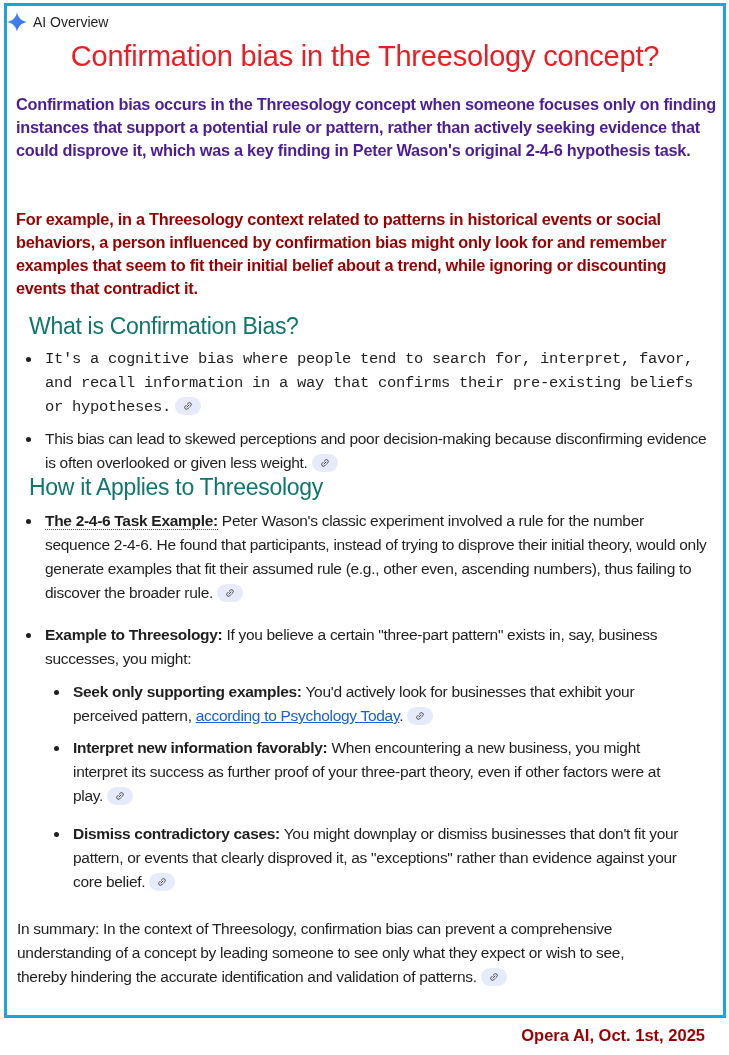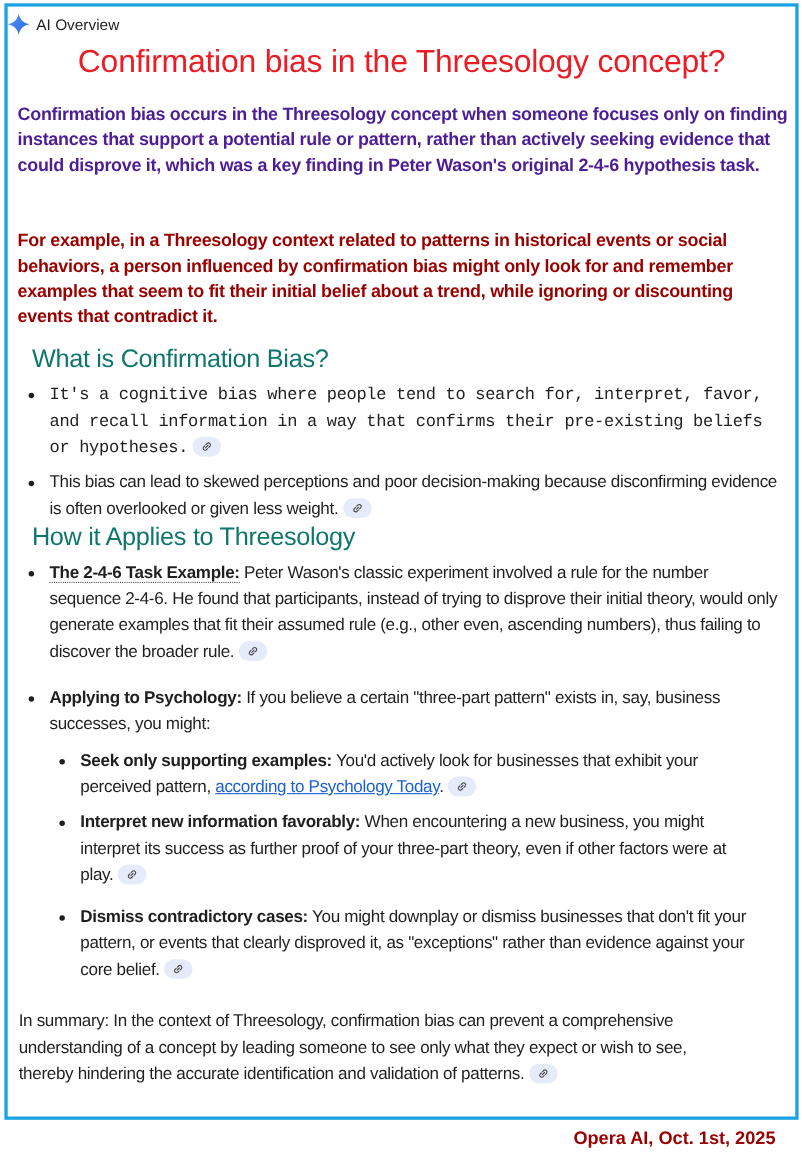--- a/index.html
+++ b/index.html
@@ -214,21 +214,21 @@
             <svg width="12" height="12" viewBox="0 0 12 12">
               <path d="M5 7 L7 5 M4.2 5.3 L3 6.5 a1.8 1.8 0 0 0 2.5 2.5 L6.7 7.8 M7.8 6.7 L9 5.5 a1.8 1.8 0 0 0 -2.5 -2.5 L5.3 4.2" stroke="#444" stroke-width="1" fill="none" stroke-linecap="round"></path>
             </svg>
           </span>
         </span>
     </li>
   </ul>
 
   <ul class="bullets" style="top:617px;">
     <li>
-      <b>Applying to Psychology:</b><span> If you believe a certain "three-part pattern" exists in, say, business successes, you might:</span>
+      <b>Example to Threesology:</b><span> If you believe a certain "three-part pattern" exists in, say, business successes, you might:</span>
     </li>
   </ul>
 
   <ul class="sub" style="top:674px;">
     <li>
       <b>Seek only supporting examples:</b><span> You'd actively look for businesses that exhibit your perceived pattern, </span><a class="cite-link">according to Psychology Today</a><span>.</span><span class="chip">
           <span>
             <svg width="12" height="12" viewBox="0 0 12 12">
               <path d="M5 7 L7 5 M4.2 5.3 L3 6.5 a1.8 1.8 0 0 0 2.5 2.5 L6.7 7.8 M7.8 6.7 L9 5.5 a1.8 1.8 0 0 0 -2.5 -2.5 L5.3 4.2" stroke="#444" stroke-width="1" fill="none" stroke-linecap="round"></path>
             </svg>

